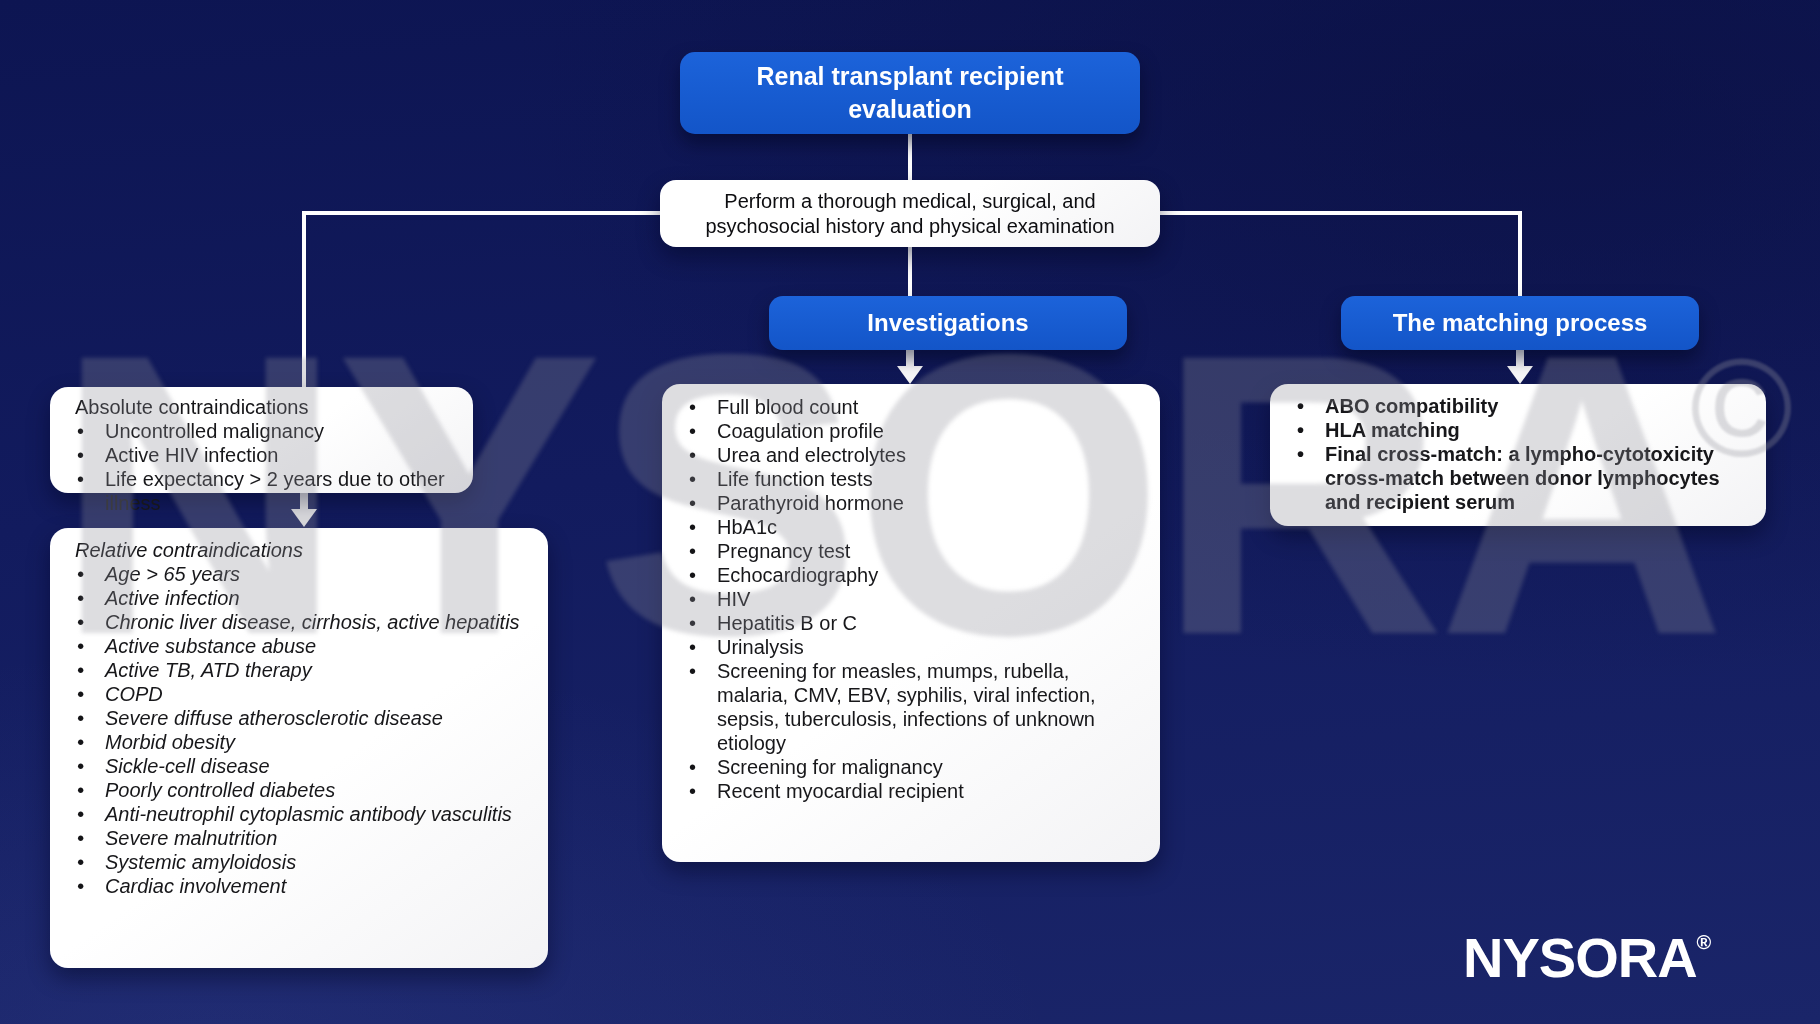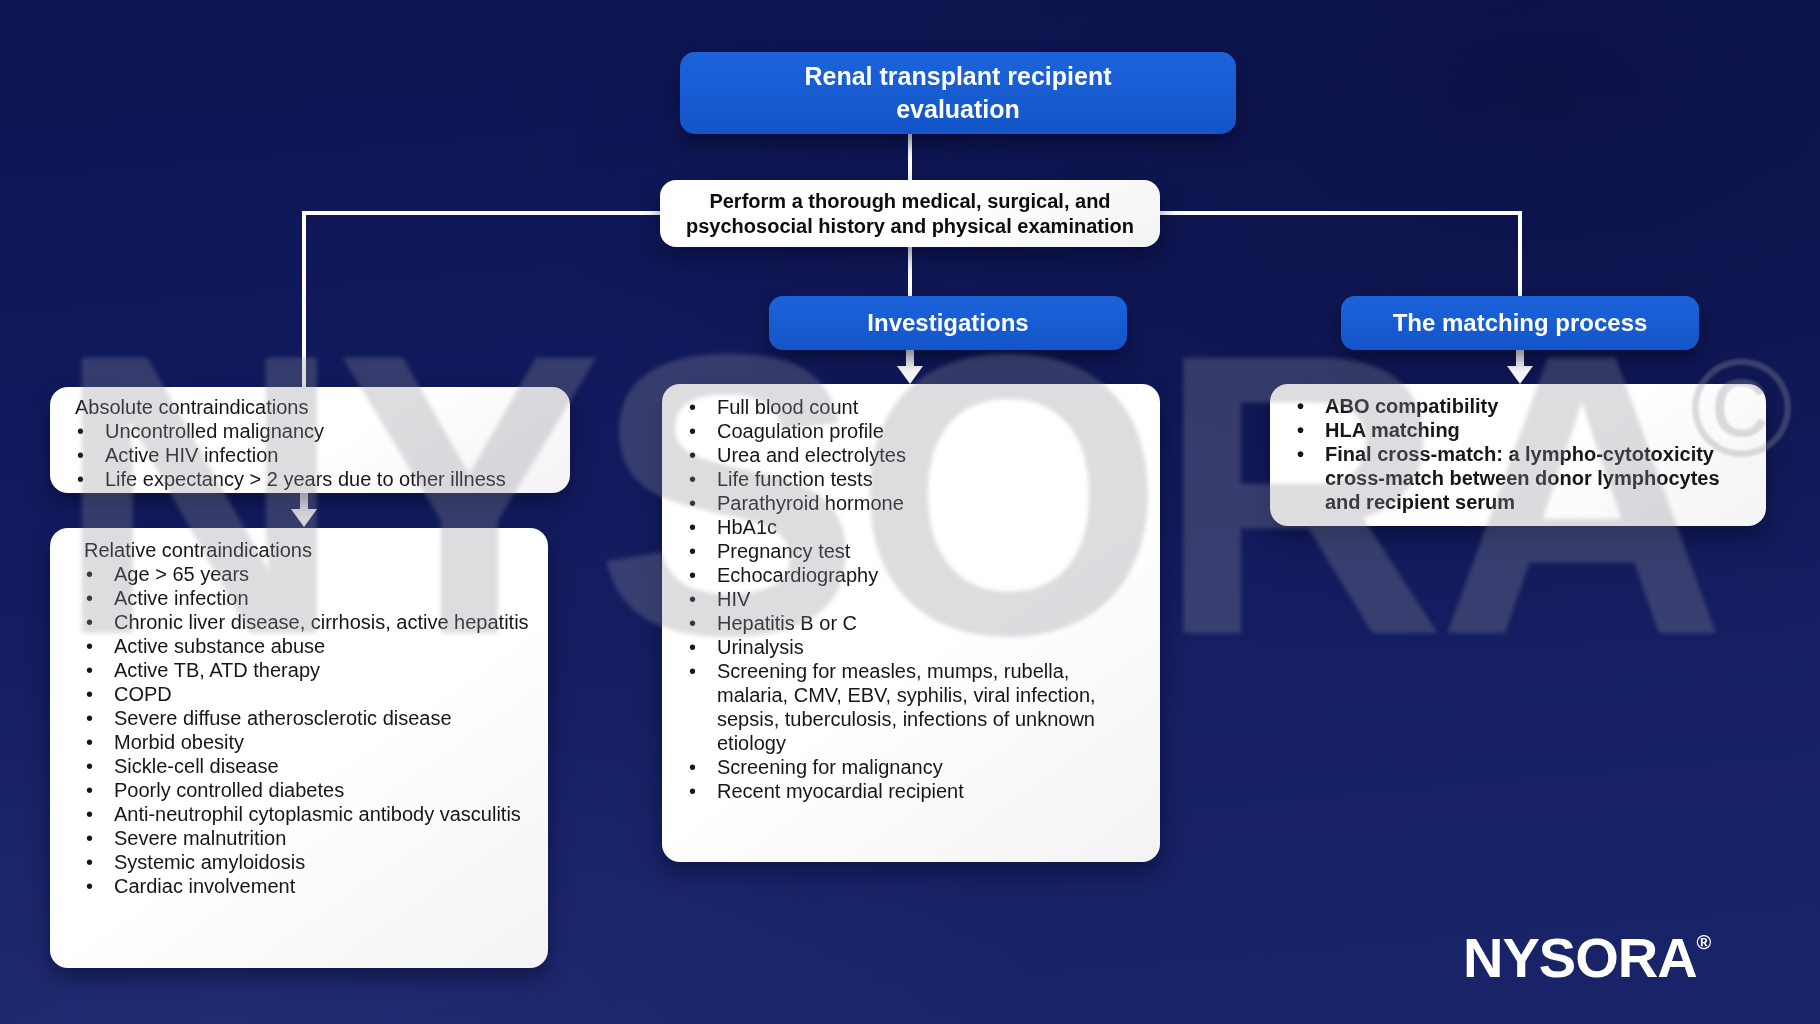--- a/index.html
+++ b/index.html
@@ -21,39 +21,39 @@
     border-top:18px solid #ffffff;
   }
   
   .bluenode{
     position:absolute;z-index:2;border-radius:14px;
     background:linear-gradient(180deg,#1c63da 0%,#1355c8 100%);
     box-shadow:0 10px 18px rgba(2,5,32,0.5);
     color:#ffffff;display:flex;flex-direction:column;align-items:center;justify-content:center;
     text-align:center;font-weight:700;
   }
-  #root-node{left:680px;top:52px;width:556px;height:82px;font-size:25px;line-height:33px;border-radius:15px;}
+  #root-node{left:680px;top:52px;width:460px;height:82px;font-size:25px;line-height:33px;border-radius:15px;}
   .section-btn{height:54px;top:296px;font-size:24px;}
   #btn-contraindications{left:125px;width:360px;}
   #btn-investigations{left:769px;width:358px;}
   #btn-matching{left:1341px;width:358px;}
   
   .card{
     position:absolute;z-index:2;border-radius:18px;
     background:linear-gradient(145deg,#ffffff 55%,#f3f3f5 100%);
     box-shadow:0 10px 22px rgba(2,5,32,0.45);
     color:#17171a;font-size:20px;line-height:24px;
   }
   #intro-card{
     left:660px;top:180px;width:500px;height:67px;border-radius:16px;
     display:flex;flex-direction:column;align-items:center;justify-content:center;
-    text-align:center;font-weight:700;font-size:20px;line-height:25px;color:#0d0d10;
+    text-align:center;font-weight:400;font-size:20px;line-height:25px;color:#0d0d10;
   }
-  #card-absolute{left:50px;top:387px;width:520px;height:106px;padding:8px 18px 20px 25px;}
-  #card-relative{left:50px;top:528px;width:498px;height:440px;padding:10px 18px 10px 34px;}
+  #card-absolute{left:50px;top:387px;width:423px;height:106px;padding:8px 18px 20px 25px;}
+  #card-relative{left:50px;top:528px;width:498px;height:440px;padding:10px 18px 10px 25px;font-style:italic;}
   #card-investigations{left:662px;top:384px;width:498px;height:478px;padding:11px 16px 11px 25px;}
   #card-matching{left:1270px;top:384px;width:496px;height:142px;padding:10px 16px 10px 25px;font-weight:bold;}
   .card-title{font-size:20px;line-height:24px;color:#141417;}
   ul.bullets{margin:0;padding:0;list-style:none;}
   ul.bullets li{position:relative;padding-left:30px;margin:0;}
   ul.bullets li::before{
     content:"\2022";position:absolute;left:2px;top:0;
     font-size:20px;line-height:24px;color:#141417;
   }
   

